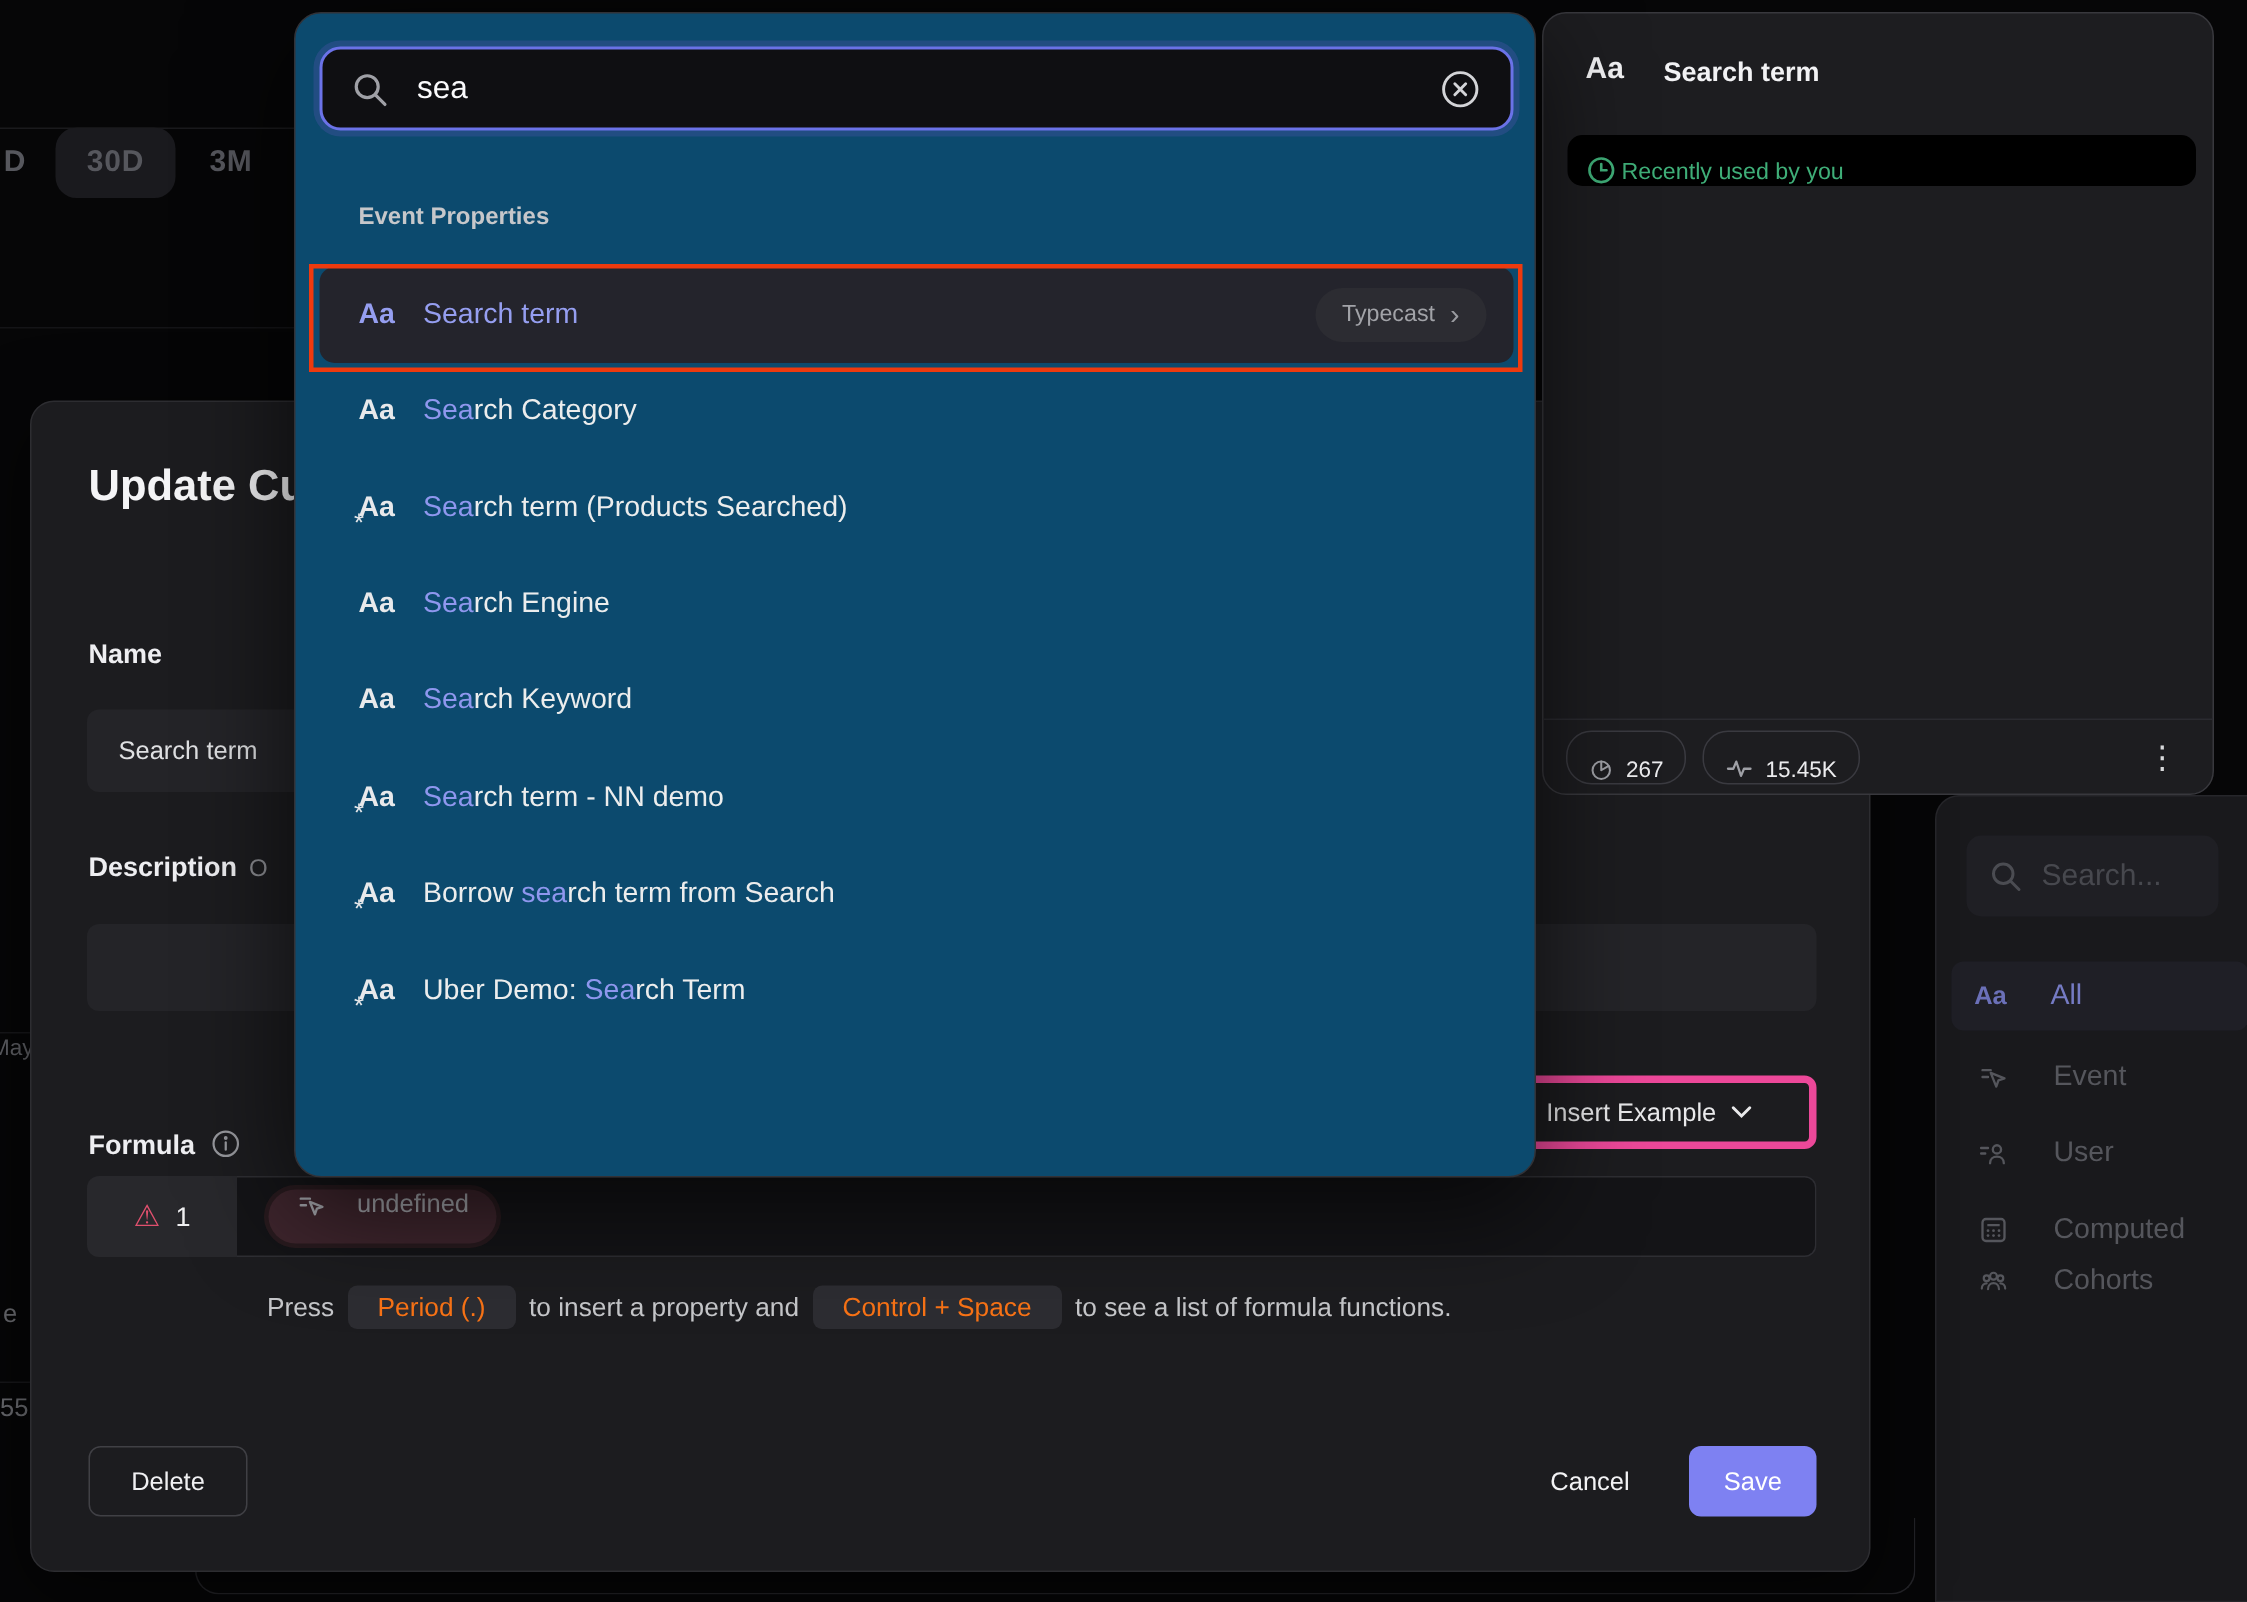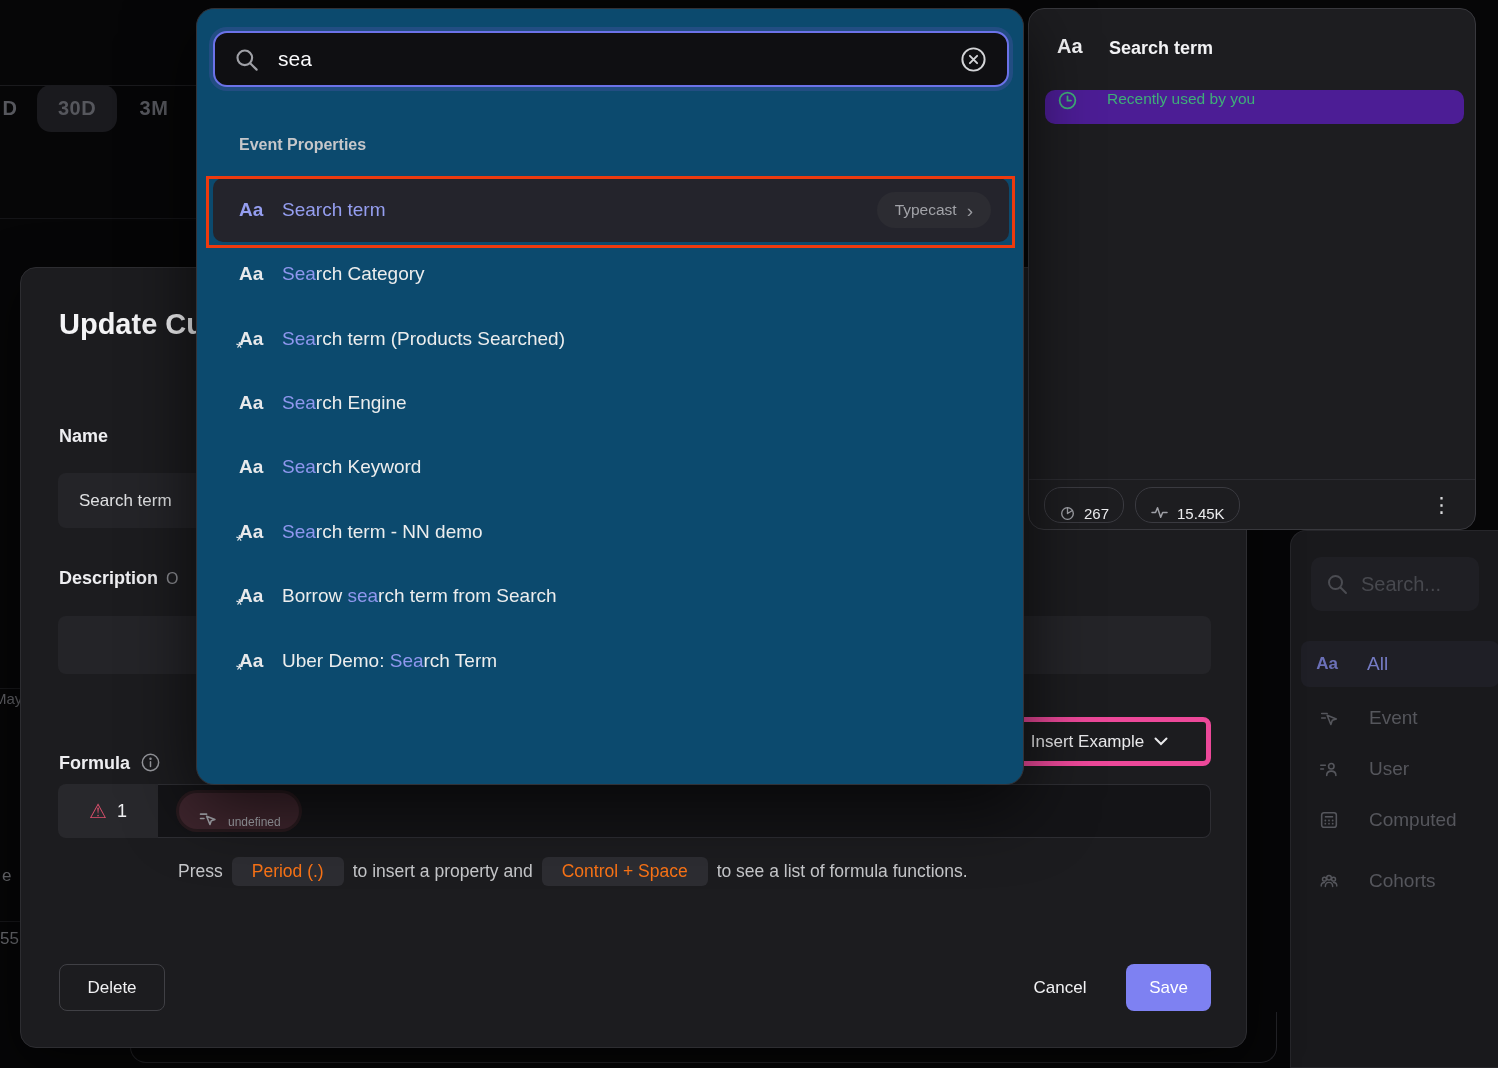--- a/index.html
+++ b/index.html
@@ -48,37 +48,37 @@
        font-size:17px;cursor:pointer;box-sizing:border-box;}
   .info-ic{display:inline-block;vertical-align:-4px;margin-left:10px;}
   .f-row{position:absolute;left:37px;top:516px;height:54px;display:flex;}
   .f-err{width:100px;height:54px;background:#28282c;border-radius:8px 0 0 8px;display:flex;
        align-items:center;justify-content:center;gap:10px;}
   .f-err .warn{color:#e0506e;font-size:20px;line-height:1;}
   .f-err .cnt{color:#f0f0f2;font-size:18px;}
   .f-editor{width:1053px;height:54px;background:#141417;border:1px solid #2e2e33;border-left:none;
        border-radius:0 8px 8px 0;display:flex;align-items:center;box-sizing:border-box;padding-left:21px;}
   .token{height:36px;border-radius:18px;background:#3e252d;box-shadow:0 0 0 3px rgba(150,60,70,.16);
-       display:flex;align-items:flex-end;gap:10px;padding:0 18px;color:#a3a4aa;font-size:12px;}
+       display:flex;align-items:flex-start;gap:20px;padding:0 18px;color:#a3a4aa;font-size:17px;}
   .hint{position:absolute;left:157px;top:589px;display:flex;align-items:center;gap:9px;
        color:#c6c7ca;font-size:17.5px;}
   .kbd{background:#2d2d32;border-radius:6px;padding:4px 20px;color:#f97316;}
   .btn{position:absolute;top:696px;height:47px;border-radius:8px;display:flex;align-items:center;
        justify-content:center;font-size:17px;cursor:pointer;box-sizing:border-box;}
   .btn-delete{left:38px;width:106px;border:1px solid #404045;color:#f0f0f2;}
   .btn-cancel{left:995px;width:88px;color:#f2f2f4;}
   .btn-save{left:1105px;width:85px;background:#7e81f2;color:#fff;}
 
   
   .prop-panel{position:absolute;left:1028px;top:8px;width:448px;height:522px;background:#1d1d20;
        border:1px solid #38383d;border-radius:16px;z-index:6;box-sizing:border-box;}
   .pp-aa{position:absolute;left:28px;top:26px;font-size:20px;font-weight:bold;color:#f2f2f4;}
   .pp-title{position:absolute;left:80px;top:29px;font-size:18px;font-weight:bold;color:#f2f2f4;}
-  .pp-badge{position:absolute;left:16px;top:81px;width:419px;height:34px;background:#4c1d95;
-       border-radius:10px;display:flex;align-items:flex-start;gap:29px;padding-left:12px;box-sizing:border-box;
+  .pp-badge{position:absolute;left:16px;top:81px;width:419px;height:34px;background:#000000;
+       border-radius:10px;display:flex;align-items:flex-end;gap:3px;padding-left:12px;box-sizing:border-box;
        color:#3fae78;font-size:15.5px;}
   .pp-footer{position:absolute;left:0;top:470px;width:100%;border-top:1px solid #2b2b30;height:51px;
        display:flex;align-items:center;padding:0 15px;box-sizing:border-box;gap:11px;}
   .pp-pill{height:34px;border:1px solid #3a3a40;border-radius:17px;display:flex;align-items:flex-end;
        gap:8px;padding:0 14px;color:#ececee;font-size:15px;cursor:pointer;}
   .pp-kebab{margin-left:auto;color:#d8d9db;font-size:21px;cursor:pointer;padding:0 8px;letter-spacing:0;}
 
   
   .overlay{position:absolute;left:196px;top:8px;width:828px;height:777px;background:#0c4a6e;
        border:1px solid #323237;border-radius:18px;z-index:10;box-sizing:border-box;
@@ -164,21 +164,21 @@
               <circle cx="12" cy="12.5" r="1"></circle>
               <circle cx="16" cy="12.5" r="1"></circle>
               <circle cx="8" cy="16" r="1"></circle>
               <circle cx="12" cy="16" r="1"></circle>
               <circle cx="16" cy="16" r="1"></circle>
             </g>
           </svg>
       </span>
       <span class="lbl">Computed</span>
     </div>
-    <div class="sb-row" style="top:335px;">
+    <div class="sb-row" style="top:308px;">
       <span class="sb-ic">
         <svg width="22" height="22" viewBox="0 0 24 24" stroke="#55565c" stroke-width="1.6" fill="none" stroke-linecap="round">
             <circle cx="7" cy="10" r="2.1"></circle>
             <circle cx="17" cy="10" r="2.1"></circle>
             <circle cx="12" cy="8.5" r="2.5"></circle>
             <path d="M3.5 17.5c0-2.3 1.6-3.8 3.5-3.8M20.5 17.5c0-2.3-1.6-3.8-3.5-3.8M8 18c0-2.8 1.8-4.5 4-4.5s4 1.7 4 4.5"></path>
           </svg>
       </span>
       <span class="lbl">Cohorts</span>
     </div>

